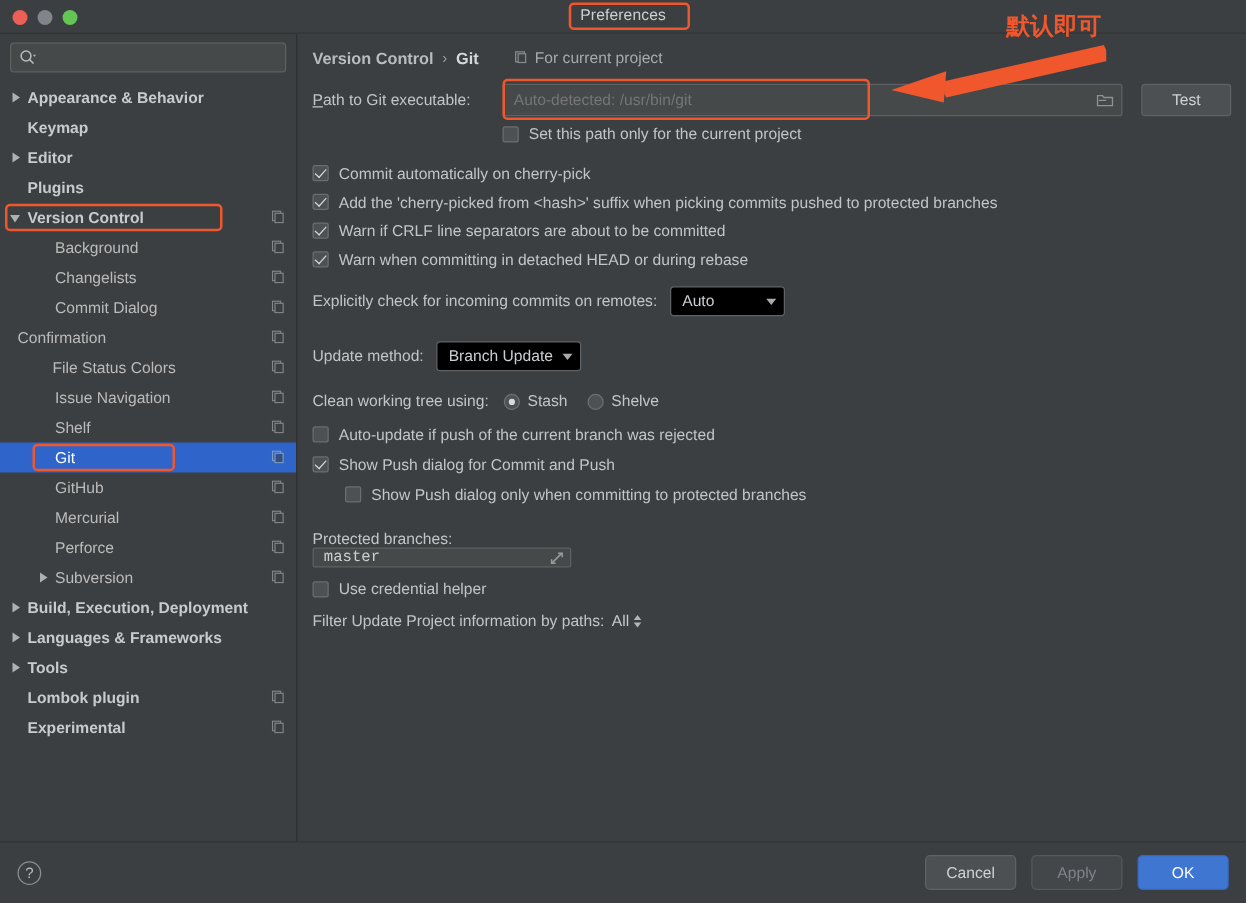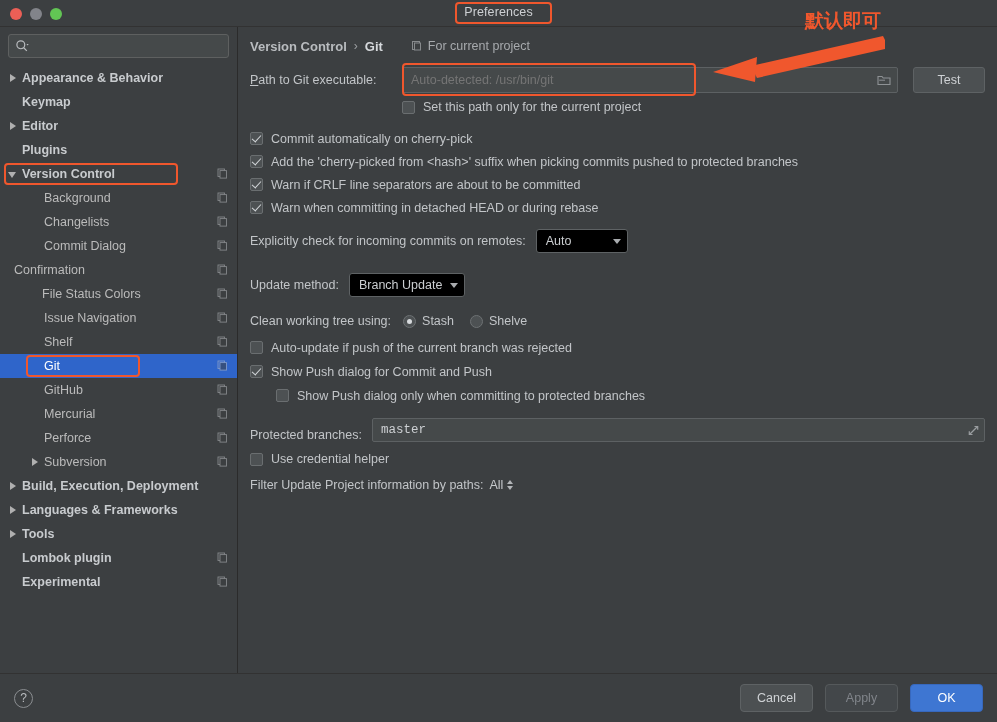--- a/index.html
+++ b/index.html
@@ -285,21 +285,21 @@
   }
   .combo .caret {
     margin-left: 14px;
     width: 0; height: 0;
     border-left: 4.5px solid transparent;
     border-right: 4.5px solid transparent;
     border-top: 5px solid #a9acaf;
   }
 
   
-  #pb-row { display: flex; align-items: flex-end; height: 30px; margin-top: 4px; }
+  #pb-row { display: flex; align-items: flex-start; height: 30px; margin-top: 16px; flex-direction: column; }
   #pb-label { font-size: 12.5px; color: #c2c5c8; margin-right: 10px; }
   #pb-field {
     flex: 1 1 auto;
     position: relative;
     height: 24px;
     background: #45494a;
     border: 1px solid #5d6163;
     border-radius: 2px;
     display: flex; align-items: center;
   }

